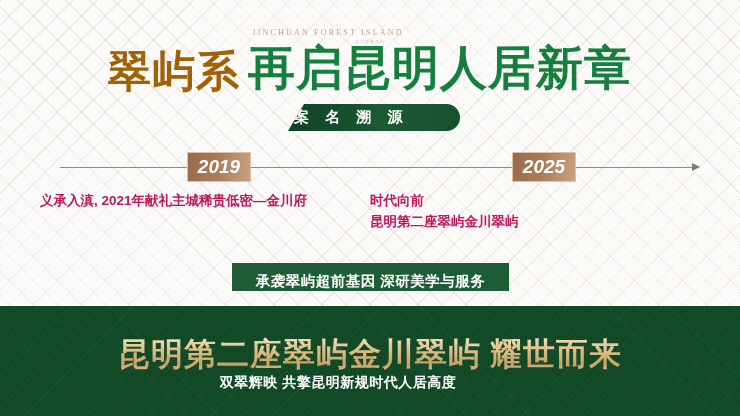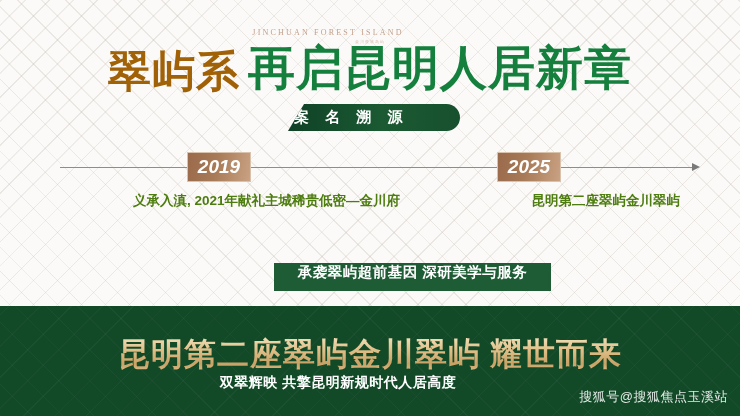--- a/index.html
+++ b/index.html
@@ -143,56 +143,55 @@
     width: 64px;
     height: 30px;
     background: linear-gradient(100deg, #9a6a4c 0%, #a87a57 45%, #c9a283 100%);
     border: 1px solid #d9c3ac;
     box-sizing: border-box;
     display: flex;
     align-items: center;
     justify-content: center;
   }
   .year-badge.y-left { left: 187px; }
-  .year-badge.y-right { left: 497px; }
+  .year-badge.y-right { left: 512px; }
   .year-badge .yb-text {
     color: #ffffff;
     font-weight: bold;
     font-size: 19px;
     font-style: italic;
     letter-spacing: 0px;
     font-family: "Liberation Sans", "DejaVu Sans", sans-serif;
   }
 
   .tl-block {
     position: absolute;
     top: 190px;
-    text-align: right;
-    color: #4d7c0f;
+    text-align: left;
+    color: #be185d;
     font-size: 13.5px;
     line-height: 21px;
     font-weight: bold;
     white-space: nowrap;
     font-family: "Liberation Sans", "DejaVu Sans", sans-serif;
   }
   .tl-block.left  { left: 40px; width: 360px; }
   .tl-block.right { left: 370px; width: 310px; }
 
   
   .gene-bar {
     position: absolute;
     top: 263px;
     left: 232px;
     width: 277px;
     height: 28px;
     background: #1d5c34;
     display: flex;
-    align-items: flex-start;
+    align-items: flex-end;
     justify-content: center;
-    margin-left: 42px;
   }
   .gene-bar .gb-text {
     color: #ffffff;
     font-size: 14.5px;
     font-weight: bold;
     letter-spacing: 0.5px;
     white-space: nowrap;
     font-family: "Liberation Sans", "DejaVu Sans", sans-serif;
   }
 
@@ -288,27 +287,27 @@
 
   <div class="year-badge y-right">
     <span class="yb-text">2025</span>
   </div>
 
   <div class="tl-block left">
     <div>义承入滇, 2021年献礼主城稀贵低密—金川府</div>
   </div>
 
   <div class="tl-block right">
+    <div>时代向前</div>
     <div>昆明第二座翠屿金川翠屿</div>
   </div>
 
   <div class="gene-bar">
     <span class="gb-text">承袭翠屿超前基因  深研美学与服务</span>
   </div>
 
   <div class="bottom-panel">
     <div class="lattice-dark"></div>
     <div class="bp-title">昆明第二座翠屿金川翠屿  耀世而来</div>
     <div class="bp-sub">双翠辉映  共擎昆明新规时代人居高度</div>
-    <div class="watermark">搜狐号@搜狐焦点玉溪站</div>
   </div>
 
 </div>
 
 </body></html>

